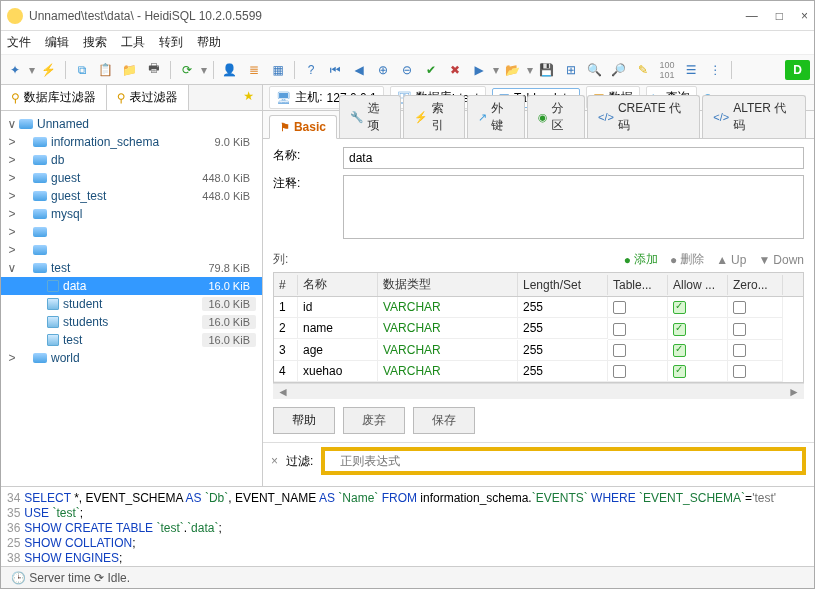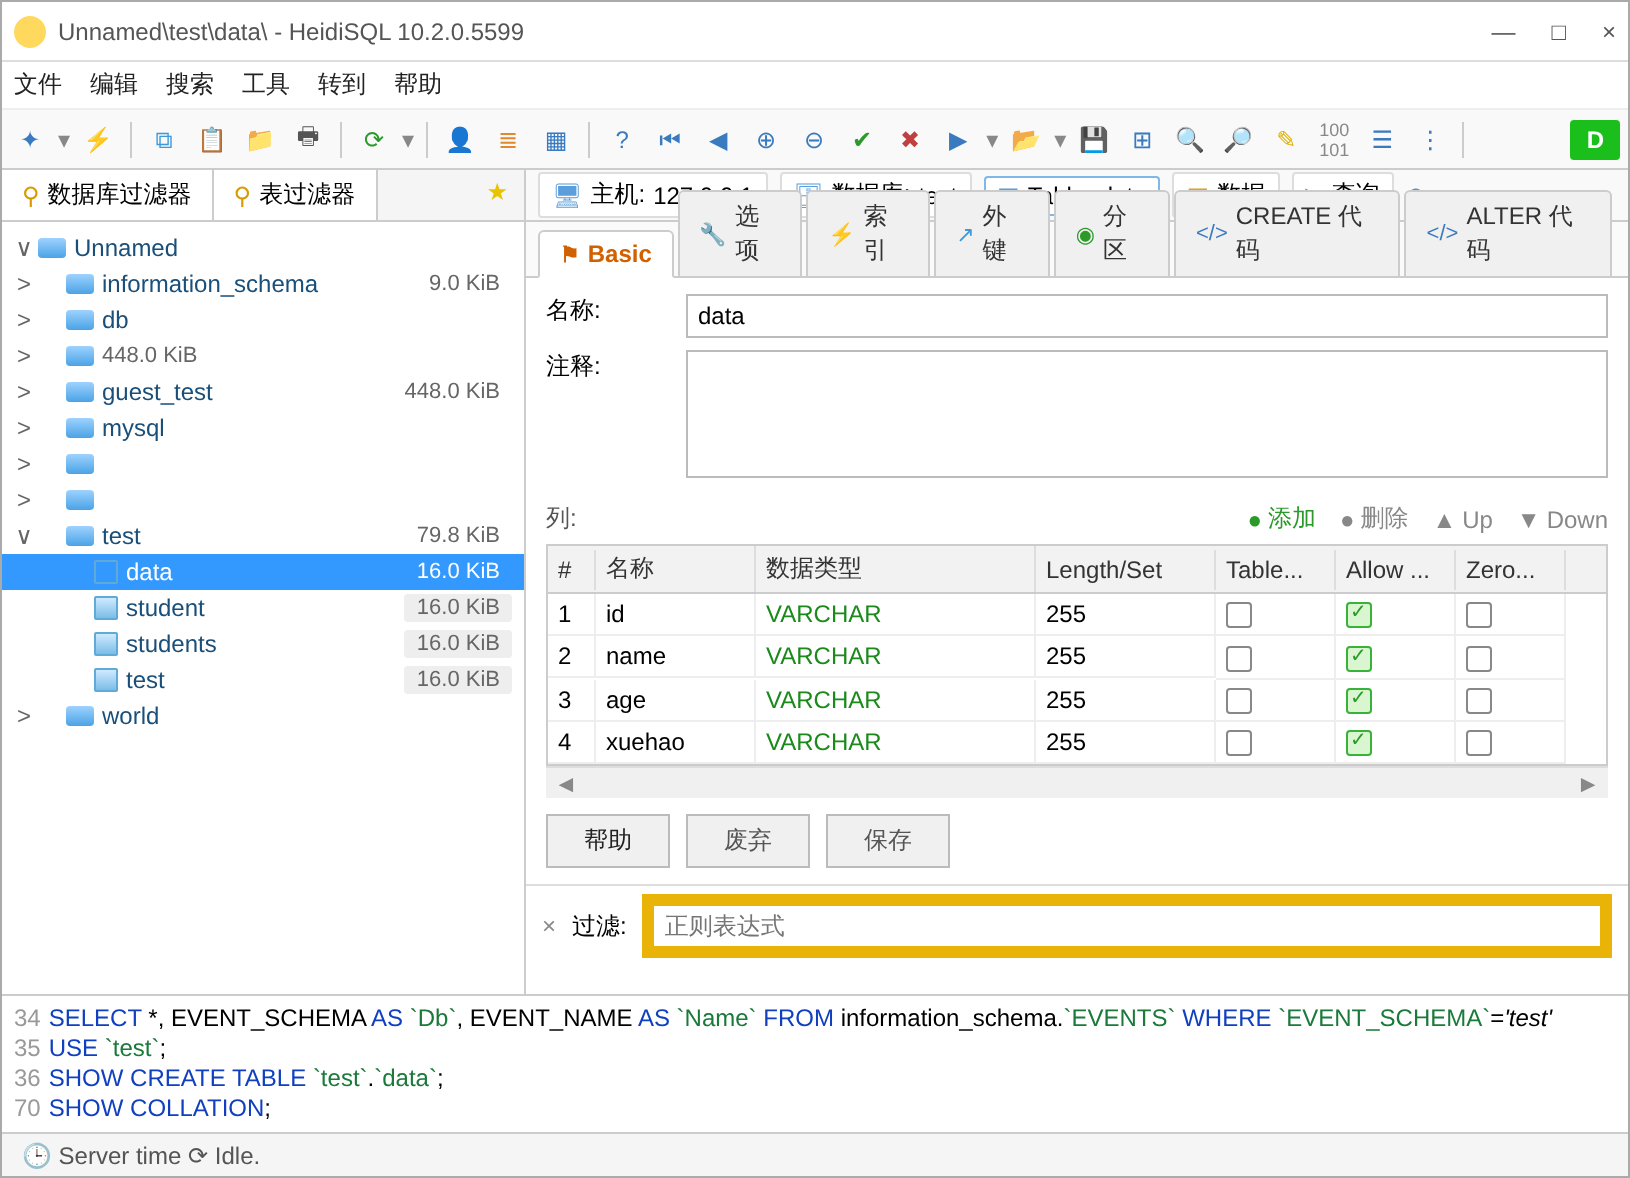--- a/index.html
+++ b/index.html
@@ -56,26 +56,26 @@
 .gridrow > div { padding:3px 5px; border-right:1px solid #eee; border-bottom:1px solid #eee; }
 .gridrow .dtype { color:#1b8a1b; }
 .chk { width:13px; height:13px; border:1px solid #888; display:inline-block; border-radius:2px; vertical-align:middle;}
 .chk.on { background:#d9f6d1; border-color:#38b238; position:relative;}
 .chk.on::after { content:"✓"; color:#2a9a2a; font-size:10px; position:absolute; left:1px; top:-2px;}
 .hscroll { height:16px; background:#f0f0f0; border-top:1px solid #ddd; margin:0 10px; display:flex; align-items:center; justify-content:space-between; padding:0 4px; color:#888;}
 .btnrow { display:flex; gap:8px; padding:8px 10px; }
 .btnrow button { padding:4px 18px; border:1px solid #bbb; background:#f0f0f0; color:#555; }
 .btnrow button:first-child { color:#222;}
 .filterrow { display:flex; align-items:center; gap:8px; padding:4px 8px; border-top:1px solid #ddd;}
-.filterrow input { flex:1; border:6px solid #eab308; padding:3px 5px; color:#3b82f6;}
+.filterrow input { flex:1; border:4px solid #eab308; padding:3px 15px; color:#3b82f6;}
 .sqlpane { border-top:1px solid #ccc; padding:4px 6px; font-family:Consolas,monospace; font-size:11px; line-height:15px; max-height:80px; overflow:hidden; background:#fff;}
 .sqlline { white-space:pre; }
 .ln { color:#999; margin-right:4px;}
 .kw { color:#1040c0; font-weight:normal;}
-.str { color:#000000;font-style:italic;}
+.str { color:#737373;}
 .id { color:#1a7a3a;}
 .status { height:22px; border-top:1px solid #ccc; background:#f5f5f5; display:flex; align-items:center; gap:14px; padding:0 10px; color:#555;}
 .status .clock { color:#3a8a3a;}
 </style>
 </head>
 <body>
 
 <div class="titlebar">
   <span class="icon"></span>
   <span class="title">Unnamed\test\data\ - HeidiSQL 10.2.0.5599</span>
@@ -168,20 +168,21 @@
           <span class="exp">&gt;</span>
           <span class="ind" style="width:14px"></span>
           <span class="dbicon cyl"></span>
           <span class="name">db</span>
           <span class="size"></span>
         </div>
         <div class="trow">
           <span class="exp">&gt;</span>
           <span class="ind" style="width:14px"></span>
           <span class="dbicon cyl"></span>
+          <span class="name">guest</span>
           <span class="size">448.0 KiB</span>
         </div>
         <div class="trow">
           <span class="exp">&gt;</span>
           <span class="ind" style="width:14px"></span>
           <span class="dbicon cyl"></span>
           <span class="name">guest_test</span>
           <span class="size">448.0 KiB</span>
         </div>
         <div class="trow">
@@ -393,18 +394,19 @@
       <span>过滤:</span>
       <input type="text" placeholder="正则表达式" style="">
     </div>
   </div>
 </div>
 
 <div class="sqlpane" id="sqlpane">
     <div class="sqlline"><span class="ln">34</span><span class="kw">SELECT</span> *, EVENT_SCHEMA <span class="kw">AS</span> <span class="id">`Db`</span>, EVENT_NAME <span class="kw">AS</span> <span class="id">`Name`</span> <span class="kw">FROM</span> information_schema.<span class="id">`EVENTS`</span> <span class="kw">WHERE</span> <span class="id">`EVENT_SCHEMA`</span>=<span class="str">'test'</span></div>
     <div class="sqlline"><span class="ln">35</span><span class="kw">USE</span> <span class="id">`test`</span>;</div>
     <div class="sqlline"><span class="ln">36</span><span class="kw">SHOW</span> <span class="kw">CREATE</span> <span class="kw">TABLE</span> <span class="id">`test`</span>.<span class="id">`data`</span>;</div>
-    <div class="sqlline"><span class="ln">70</span><span class="kw">SHOW</span> <span class="kw">COLLATION</span>;</div>
+    <div class="sqlline"><span class="ln">25</span><span class="kw">SHOW</span> <span class="kw">COLLATION</span>;</div>
+    <div class="sqlline"><span class="ln">38</span><span class="kw">SHOW</span> <span class="kw">ENGINES</span>;</div>
   </div>
 
 <div class="status">
   <span><span class="clock">🕒</span> <span>Server time</span> <span>⟳</span> <span>Idle.</span></span>
 </div>
 
 </body></html>

